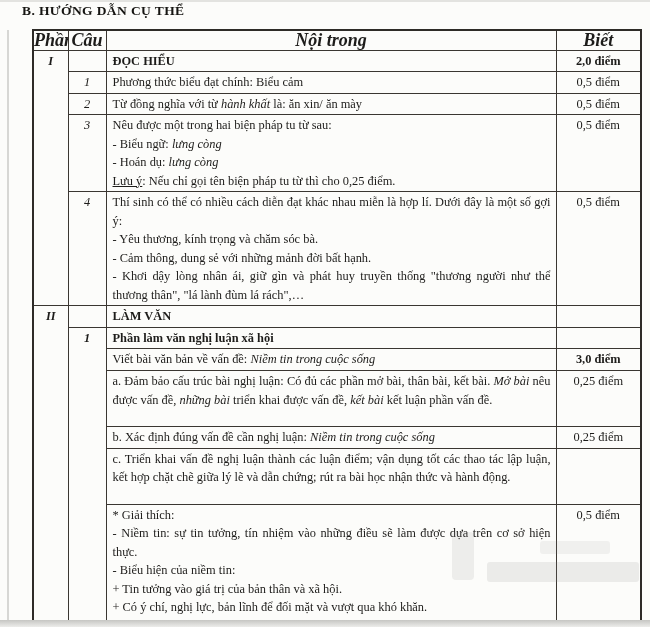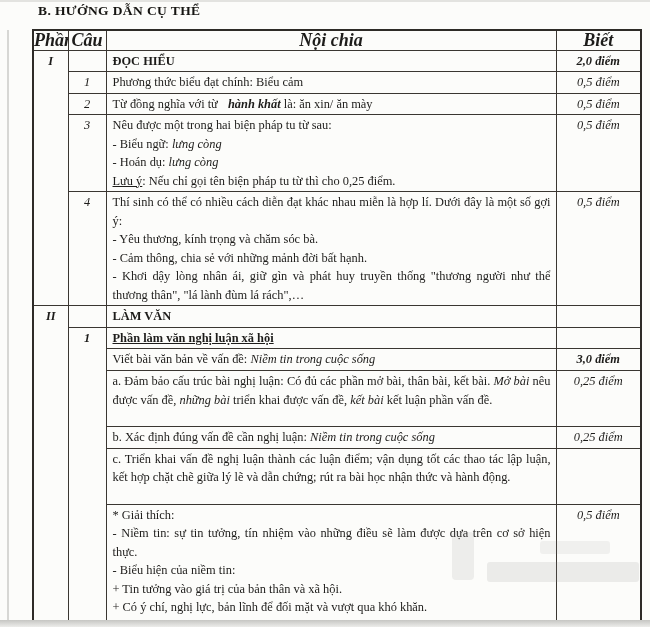--- a/index.html
+++ b/index.html
@@ -3,37 +3,37 @@
 <meta charset="utf-8">
 <style>
   html,body{margin:0;padding:0;}
   body{
     width:650px;height:627px;overflow:hidden;position:relative;
     background:#fcfcfa;
     font-family:"Liberation Serif","DejaVu Serif",serif;
     color:#1d1c1a;
   }
   .page-title{
-    position:absolute;left:38px;top:3px;margin:0;
+    position:absolute;left:22px;top:3px;margin:0;
     font-size:13.5px;font-weight:bold;letter-spacing:.4px;
     color:#161512;white-space:nowrap;
   }
   table.rubric{
     position:absolute;left:32px;top:29px;
     width:608px;border-collapse:collapse;table-layout:fixed;
     border:2px solid #2e2b27;
     font-size:12.4px;line-height:18.5px;
   }
   td,th{border:1px solid #3a3631;padding:0;vertical-align:top;overflow:hidden;}
   th{font-weight:bold;font-style:italic;text-align:center;font-size:18px;padding-top:0;}
   .c-phan{text-align:center;font-weight:bold;font-style:italic;padding-top:1px;}
   .c-cau{text-align:center;font-style:italic;padding-top:1px;}
   .c-nd{padding:1px 5px 1px 6px;}
   .c-nd .ln{text-align:justify;}
-  .c-diem{text-align:center;font-style:italic;padding-top:1px;}
+  .c-diem{text-align:center;padding-top:1px;}
   .strong{font-weight:bold;}
   .sect-head{font-weight:bold;margin-top:28px;}
   
   .edge-left{position:absolute;left:7px;top:30px;width:2px;height:590px;background:#d7d7d4;}
   .edge-bottom{position:absolute;left:0;top:620px;width:650px;height:7px;
     background:linear-gradient(#c6c6c3,#ececea);}
   .edge-top{position:absolute;left:0;top:0;width:650px;height:2px;background:#e3e3e0;}
   .wm{position:absolute;background:#8c8c8c;}
   .wm-a{left:452px;top:532px;width:22px;height:48px;opacity:.13;border-radius:4px;}
   .wm-b{left:487px;top:562px;width:152px;height:20px;opacity:.15;border-radius:3px;}
@@ -51,21 +51,21 @@
   <colgroup>
     <col style="width:35px">
       <col style="width:38px">
       <col style="width:450px">
       <col style="width:85px">
   </colgroup>
   <tbody>
   <tr style="height:18px">
     <th>Phần</th>
     <th>Câu</th>
-    <th>Nội chia</th>
+    <th>Nội trong</th>
     <th>Biết</th>
   </tr>
 
   <tr style="height:18px">
     <td class="c-phan" rowspan="5">I</td>
     <td class="c-cau"></td>
     <td class="c-nd sect-head">
       <div class="ln"><span style="font-weight: bold;">ĐỌC HIỂU</span></div>
     </td>
     <td class="c-diem strong">2,0 điểm</td>
@@ -73,57 +73,57 @@
   <tr style="height:18px">
     <td class="c-cau">1</td>
     <td class="c-nd">
       <div class="ln"><span>Phương thức biểu đạt chính: Biểu cảm</span></div>
     </td>
     <td class="c-diem">0,5 điểm</td>
   </tr>
   <tr style="height:19px">
     <td class="c-cau">2</td>
     <td class="c-nd">
-      <div class="ln"><span>Từ đồng nghĩa với từ </span><span style="font-weight: bold; font-style: italic; margin-left: 7px;">hành khất</span><span> là: ăn xin/ ăn mày</span></div>
+      <div class="ln"><span>Từ đồng nghĩa với từ </span><span style="font-weight: normal; font-style: italic;">hành khất</span><span> là: ăn xin/ ăn mày</span></div>
     </td>
     <td class="c-diem">0,5 điểm</td>
   </tr>
   <tr style="height:76px">
     <td class="c-cau">3</td>
     <td class="c-nd">
       <div class="ln"><span>Nêu được một trong hai biện pháp tu từ sau:</span></div>
       <div class="ln"><span>- Biểu ngữ: </span><span style="font-style: italic;">lưng còng</span></div>
       <div class="ln"><span>- Hoán dụ: </span><span style="font-style: italic;">lưng còng</span></div>
       <div class="ln"><span style="text-decoration: underline;">Lưu ý</span><span>: Nếu chỉ gọi tên biện pháp tu từ thì cho 0,25 điểm.</span></div>
     </td>
     <td class="c-diem">0,5 điểm</td>
   </tr>
   <tr style="height:113px">
     <td class="c-cau">4</td>
     <td class="c-nd">
       <div class="ln"><span>Thí sinh có thể có nhiều cách diễn đạt khác nhau miễn là hợp lí. Dưới đây là một số gợi ý:</span></div>
       <div class="ln"><span>- Yêu thương, kính trọng và chăm sóc bà.</span></div>
-      <div class="ln"><span>- Cảm thông, chia sẻ với những mảnh đời bất hạnh.</span></div>
+      <div class="ln"><span>- Cảm thông, dung sẻ với những mảnh đời bất hạnh.</span></div>
       <div class="ln"><span>- Khơi dậy lòng nhân ái, giữ gìn và phát huy truyền thống "thương người như thể thương thân", "lá lành đùm lá rách",…</span></div>
     </td>
     <td class="c-diem">0,5 điểm</td>
   </tr>
 
   <tr style="height:20px">
     <td class="c-phan" rowspan="7">II</td>
     <td class="c-cau"></td>
     <td class="c-nd sect-head">
       <div class="ln"><span style="font-weight: bold;">LÀM VĂN</span></div>
     </td>
     <td class="c-diem"></td>
   </tr>
   <tr style="height:20px">
     <td class="c-cau strong" rowspan="6">1</td>
     <td class="c-nd">
-      <div class="ln"><span style="font-weight: bold; text-decoration: underline;">Phần làm văn nghị luận xã hội</span></div>
+      <div class="ln"><span style="font-weight: bold;">Phần làm văn nghị luận xã hội</span></div>
     </td>
     <td class="c-diem"></td>
   </tr>
   <tr style="height:22px">
     <td class="c-nd">
       <div class="ln"><span>Viết bài văn bản về vấn đề: </span><span style="font-style: italic;">Niềm tin trong cuộc sống</span></div>
     </td>
     <td class="c-diem strong">3,0 điểm</td>
   </tr>
   <tr style="height:56px">

